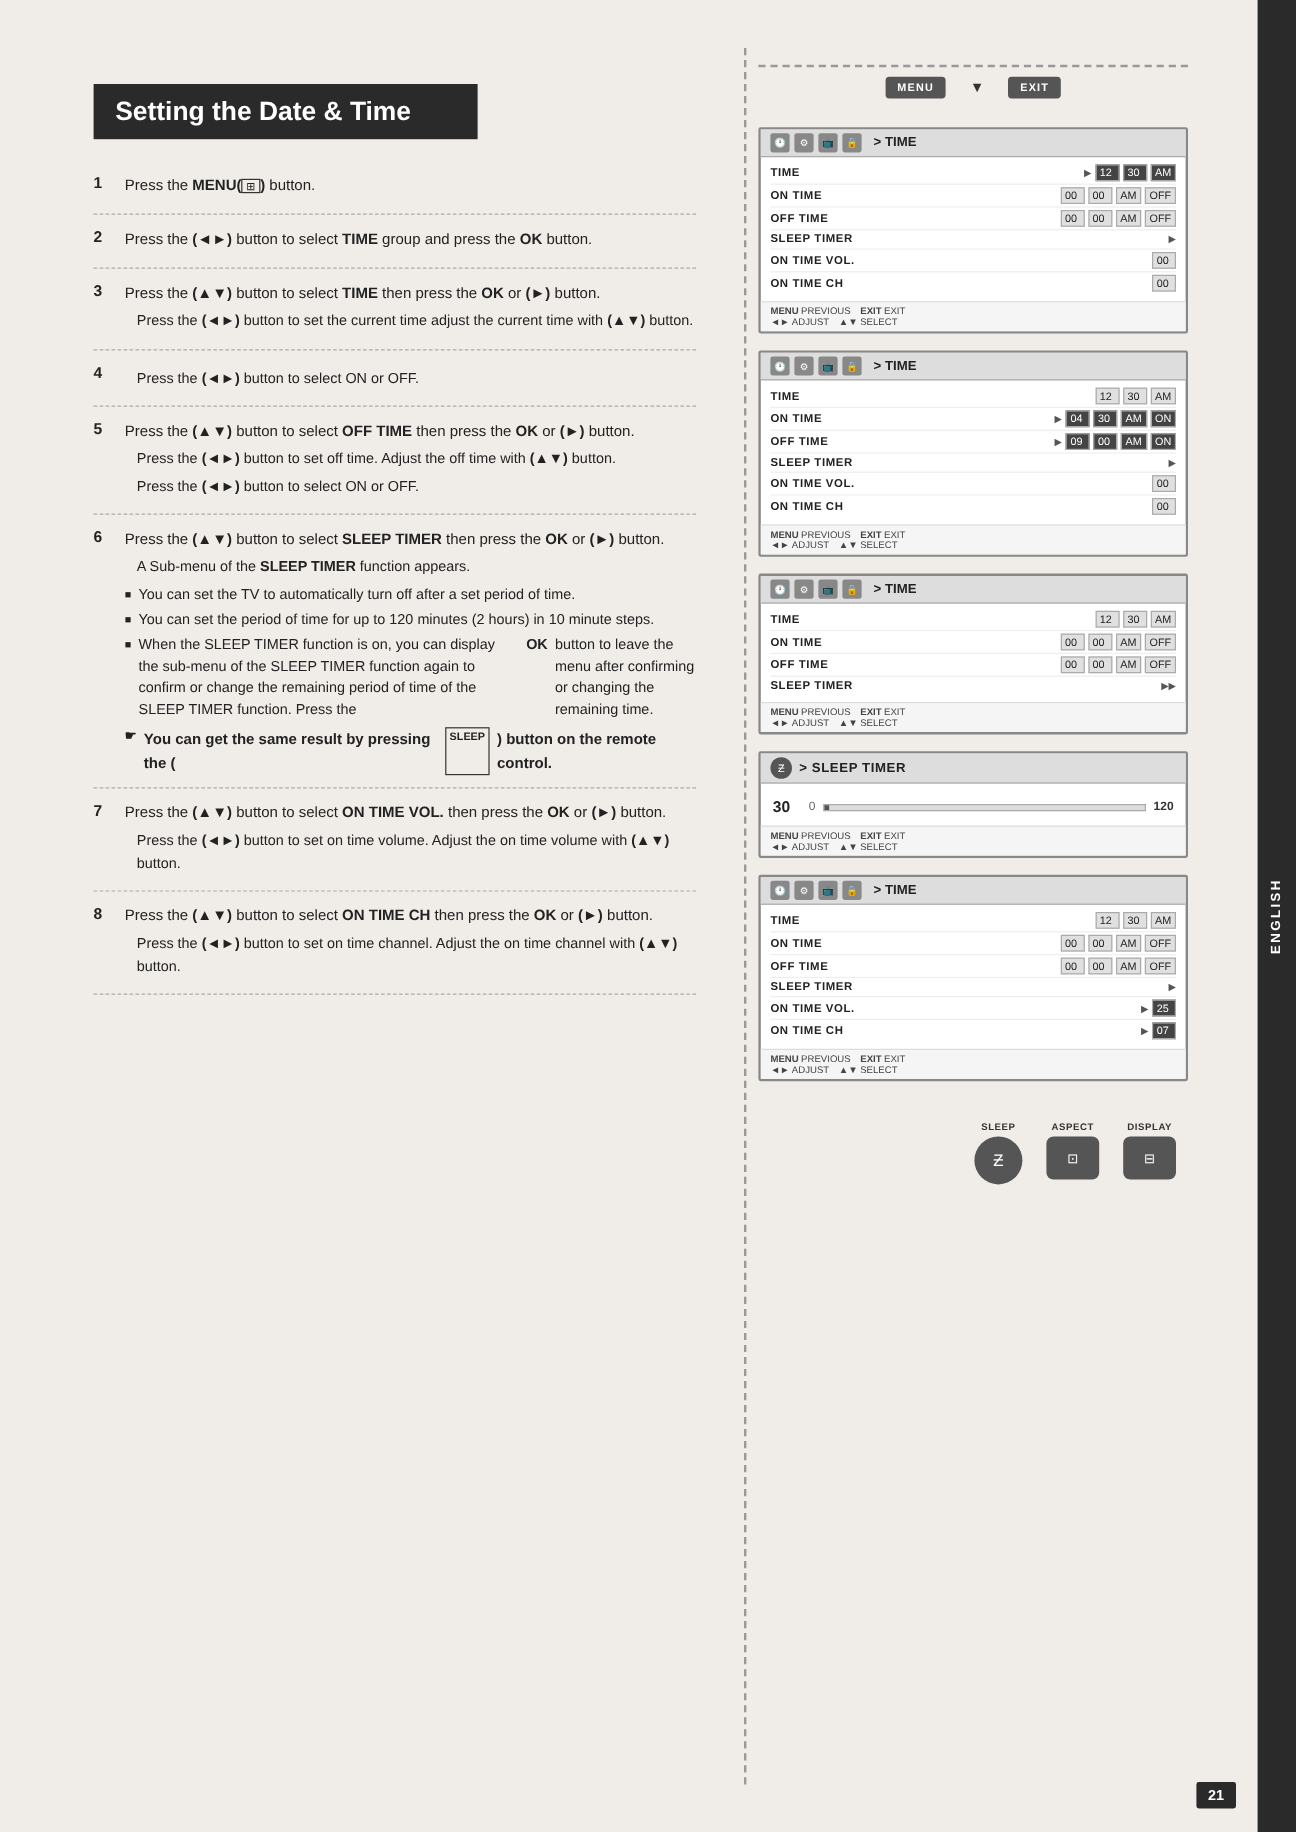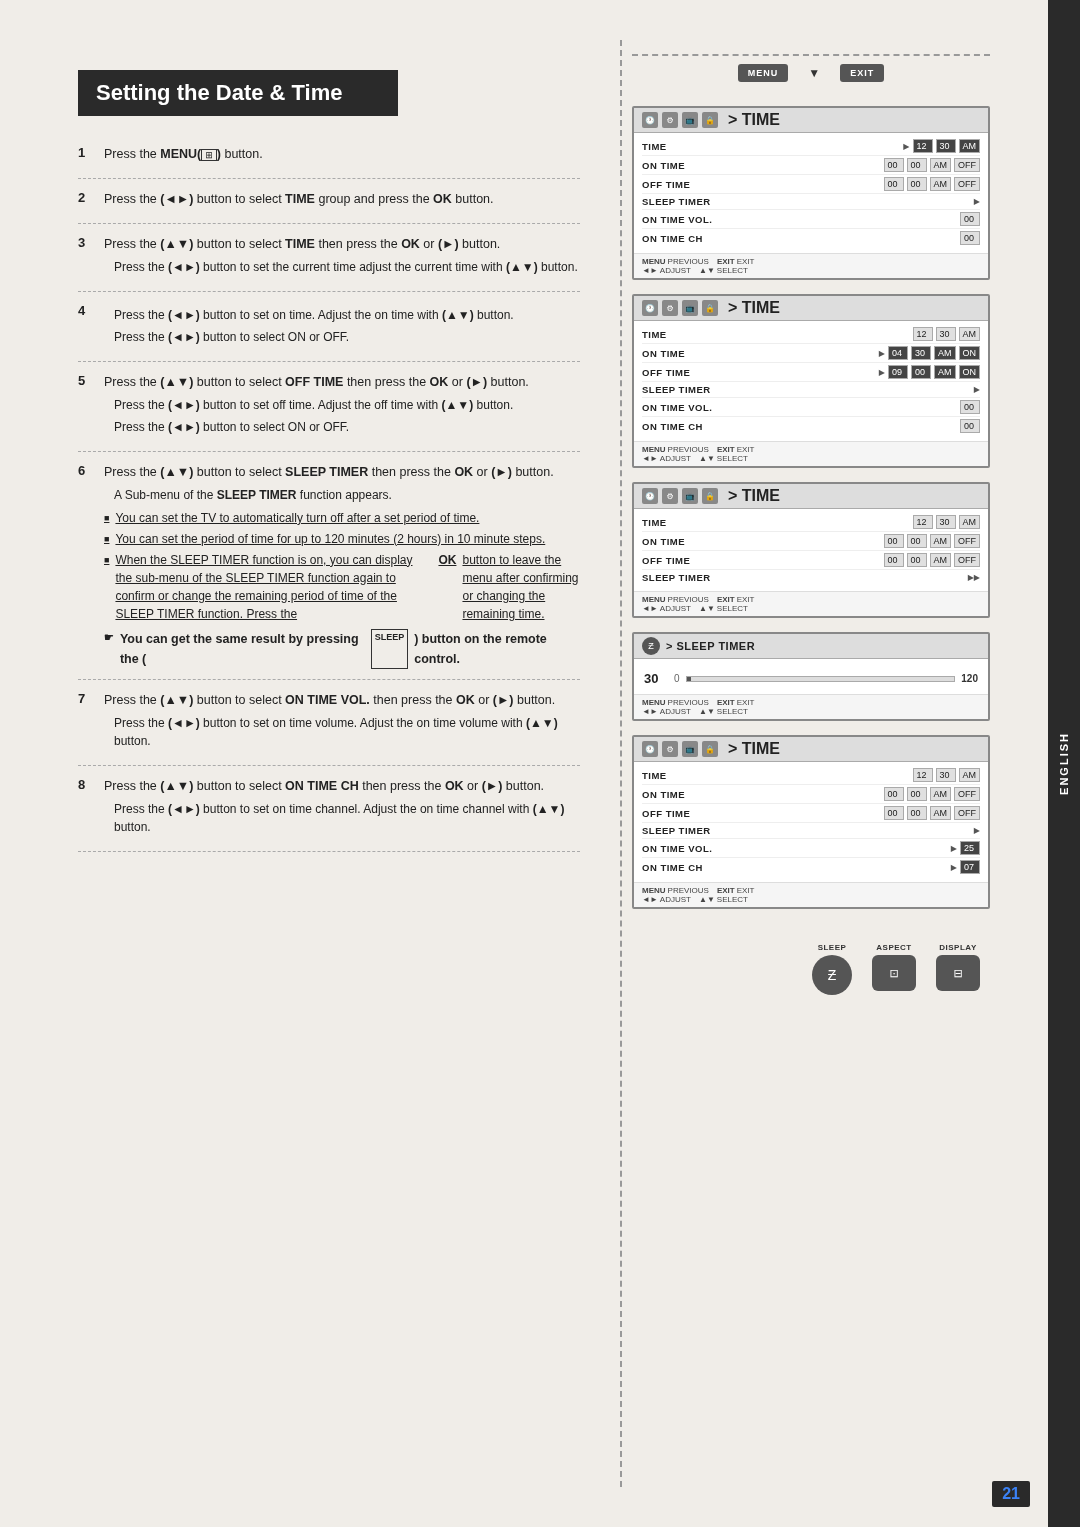--- a/index.html
+++ b/index.html
@@ -127,21 +127,20 @@
       font-size: 12px;
       line-height: 1.55;
       margin-top: 4px;
     }
     .bullet-note {
       display: flex;
       gap: 6px;
       font-size: 12px;
       line-height: 1.5;
       margin-bottom: 3px;
-      text-decoration: underline;
     }
     .bullet-note::before {
       content: "■";
       font-size: 9px;
       margin-top: 3px;
       flex-shrink: 0;
     }
     .highlight-bullet {
       display: flex;
       gap: 6px;
@@ -206,21 +205,21 @@
       background: #888;
       border-radius: 2px;
       display: flex;
       align-items: center;
       justify-content: center;
       font-size: 8px;
       color: white;
     }
     .tv-title {
       font-weight: bold;
-      font-size: 16px;
+      font-size: 11px;
       margin-left: 4px;
       text-align: right;
     }
     .tv-body {
       padding: 4px 8px 6px 8px;
     }
     .tv-row {
       display: flex;
       justify-content: space-between;
       align-items: center;
@@ -380,22 +379,22 @@
       color: white;
       font-size: 11px;
     }
 
     
     .page-number {
       position: absolute;
       bottom: 20px;
       right: 50px;
       background: #2a2a2a;
-      color: #3b82f6;
-      font-size: 16px;
+      color: #ffffff;
+      font-size: 12px;
       font-weight: bold;
       padding: 4px 10px;
       border-radius: 2px;
       margin-top: 40px;
     }
 
     .dashed-border-top {
       border-top: 2px dashed #999;
       padding-top: 8px;
       margin-top: 4px;
@@ -433,21 +432,20 @@
         <span class="step-number">3</span>
         <div class="step-content">
           <p>Press the <strong>(▲▼)</strong> button to select <strong>TIME</strong> then press the <strong>OK</strong> or <strong>(►)</strong> button.</p>
           <p class="sub-note">Press the <strong>(◄►)</strong> button to set the current time adjust the current time with <strong>(▲▼)</strong> button.</p>
         </div>
       </li>
 
       <li class="step-item">
         <span class="step-number">4</span>
         <div class="step-content">
-          <p class="sub-note">Press the <strong>(◄►)</strong> button to set on time. Adjust the on time with <strong>(▲▼)</strong> button.</p>
           <p class="sub-note">Press the <strong>(◄►)</strong> button to select ON or OFF.</p>
         </div>
       </li>
 
       <li class="step-item">
         <span class="step-number">5</span>
         <div class="step-content">
           <p>Press the <strong>(▲▼)</strong> button to select <strong>OFF TIME</strong> then press the <strong>OK</strong> or <strong>(►)</strong> button.</p>
           <p class="sub-note">Press the <strong>(◄►)</strong> button to set off time. Adjust the off time with <strong>(▲▼)</strong> button.</p>
           <p class="sub-note">Press the <strong>(◄►)</strong> button to select ON or OFF.</p>

